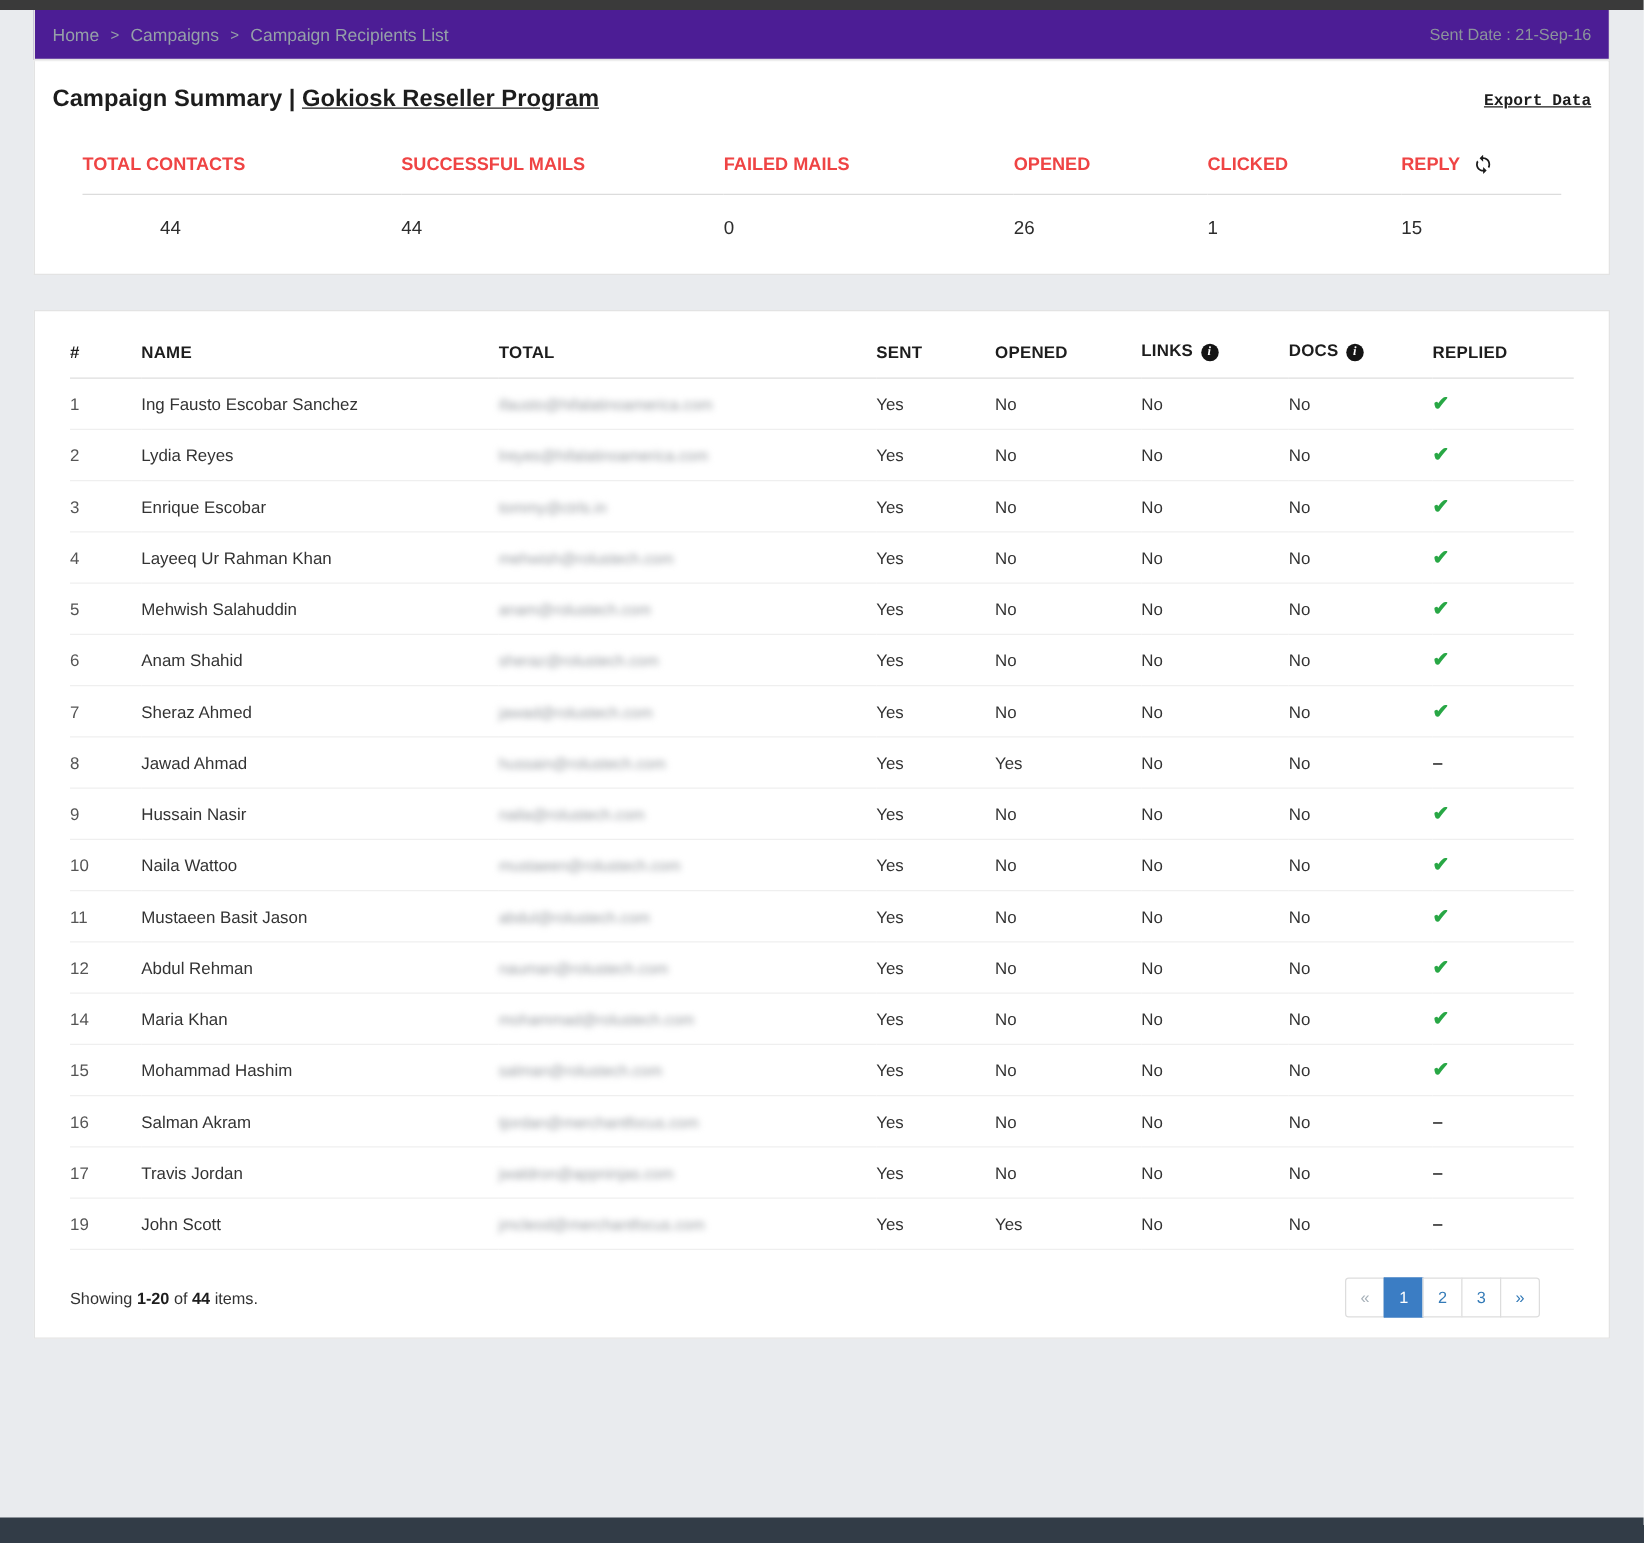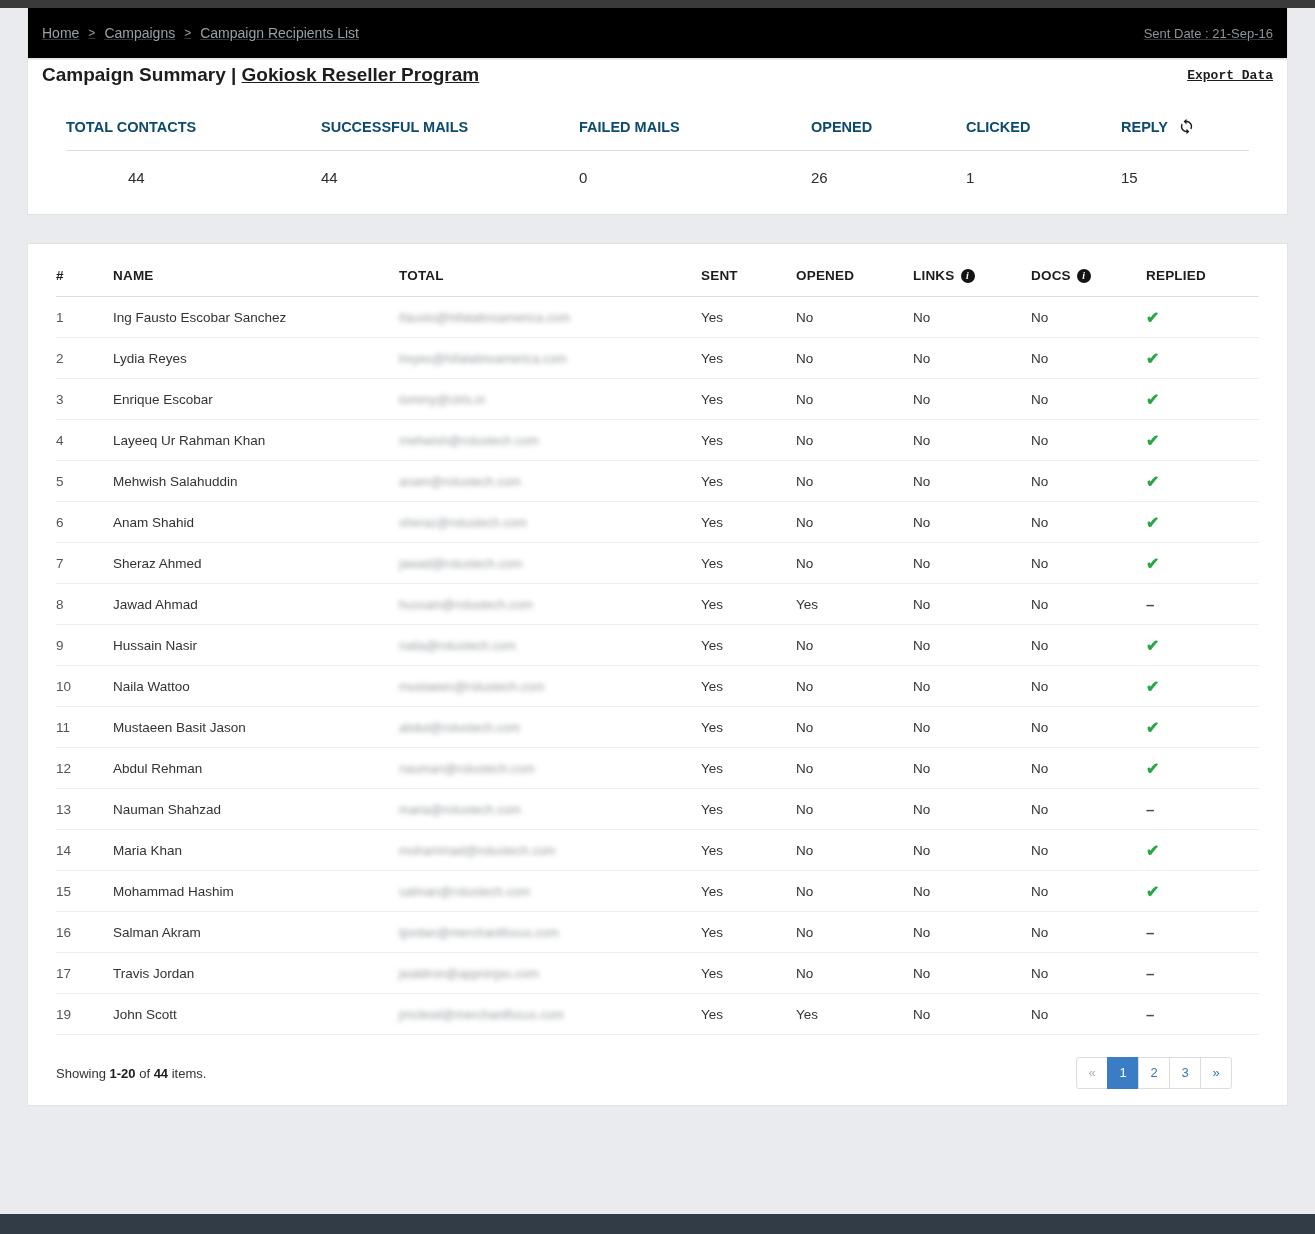--- a/index.html
+++ b/index.html
@@ -7,42 +7,41 @@
   body {
     width:1315px; height:1234px; position:relative; overflow:hidden;
     background:#e9ebee; font-family:"Liberation Sans", sans-serif; color:#333;
   }
   .top-strip { height:8px; background:#3a3a3a; }
   .bottom-strip { position:absolute; left:0; right:0; bottom:0; height:20px; background:#323c47; }
   .wrap { margin:0 27px; }
 
   
   .breadcrumb-bar {
-    background:#000000; border:1px solid #e3e3e3; border-top:none;
-    height:51px; display:flex; align-items:center; justify-content:space-between;
+    background:#4c1d95; border:1px solid #e3e3e3; border-top:none;
+    height:40px; display:flex; align-items:center; justify-content:space-between;
     padding:0 14px;
-    text-decoration:underline;
   }
   .breadcrumb { display:flex; align-items:center; }
   .crumb { color:#95a0a8; font-size:14px; cursor:pointer; }
   .crumb.current { cursor:default; }
   .sep { color:#95a0a8; margin:0 9px; font-size:12px; }
   .sent-date { color:#8b949b; font-size:13px; }
 
   
   .summary-panel { background:#fff; border:1px solid #e3e3e3; border-top:1px solid #eee; padding-bottom:24px; }
-  .summary-head { display:flex; align-items:center; justify-content:space-between; padding:4px 14px 12px; }
+  .summary-head { display:flex; align-items:center; justify-content:space-between; padding:20px 14px 12px; }
   .title { font-size:19px; font-weight:bold; color:#1d1d1d; }
   .campaign-link { text-decoration:underline; color:#1d1d1d; cursor:pointer; }
   .export { font-size:13px; font-weight:bold; color:#1d1d1d; text-decoration:underline; cursor:pointer;font-family:Liberation Mono, monospace; }
 
   .stats-grid { display:grid; grid-template-columns:255px 258px 232px 155px 155px 1fr; margin:4px 38px 0; }
   .stat-label {
     border-bottom:1px solid #dcdcdc; padding:16px 0 15px;
-    font-size:14.5px; font-weight:bold; color:#0c4a6e;
+    font-size:14.5px; font-weight:bold; color:#ef4444;
     display:flex; align-items:center; gap:10px;
   }
   .refresh { display:inline-flex; cursor:pointer; }
   .stat-value { padding:18px 0 4px; font-size:15px; color:#2d2d2d; }
   .stat-value.indent { padding-left:62px; }
 
   
   .table-panel { background:#fff; border:1px solid #e3e3e3; margin-top:28px; padding:4px 28px 0; }
   table { width:100%; border-collapse:collapse; table-layout:fixed; }
   th {
@@ -270,30 +269,20 @@
           </tr>
           <tr>
             <td class="num">12</td>
             <td>Abdul Rehman</td>
             <td><span class="email">nauman@rolustech.com</span></td>
             <td>Yes</td>
             <td>No</td>
             <td>No</td>
             <td>No</td>
             <td><span class="check">✔</span></td>
-          </tr>
-          <tr>
-            <td class="num">13</td>
-            <td>Nauman Shahzad</td>
-            <td><span class="email">maria@rolustech.com</span></td>
-            <td>Yes</td>
-            <td>No</td>
-            <td>No</td>
-            <td>No</td>
-            <td><span class="dash">–</span></td>
           </tr>
           <tr>
             <td class="num">14</td>
             <td>Maria Khan</td>
             <td><span class="email">mohammad@rolustech.com</span></td>
             <td>Yes</td>
             <td>No</td>
             <td>No</td>
             <td>No</td>
             <td><span class="check">✔</span></td>

